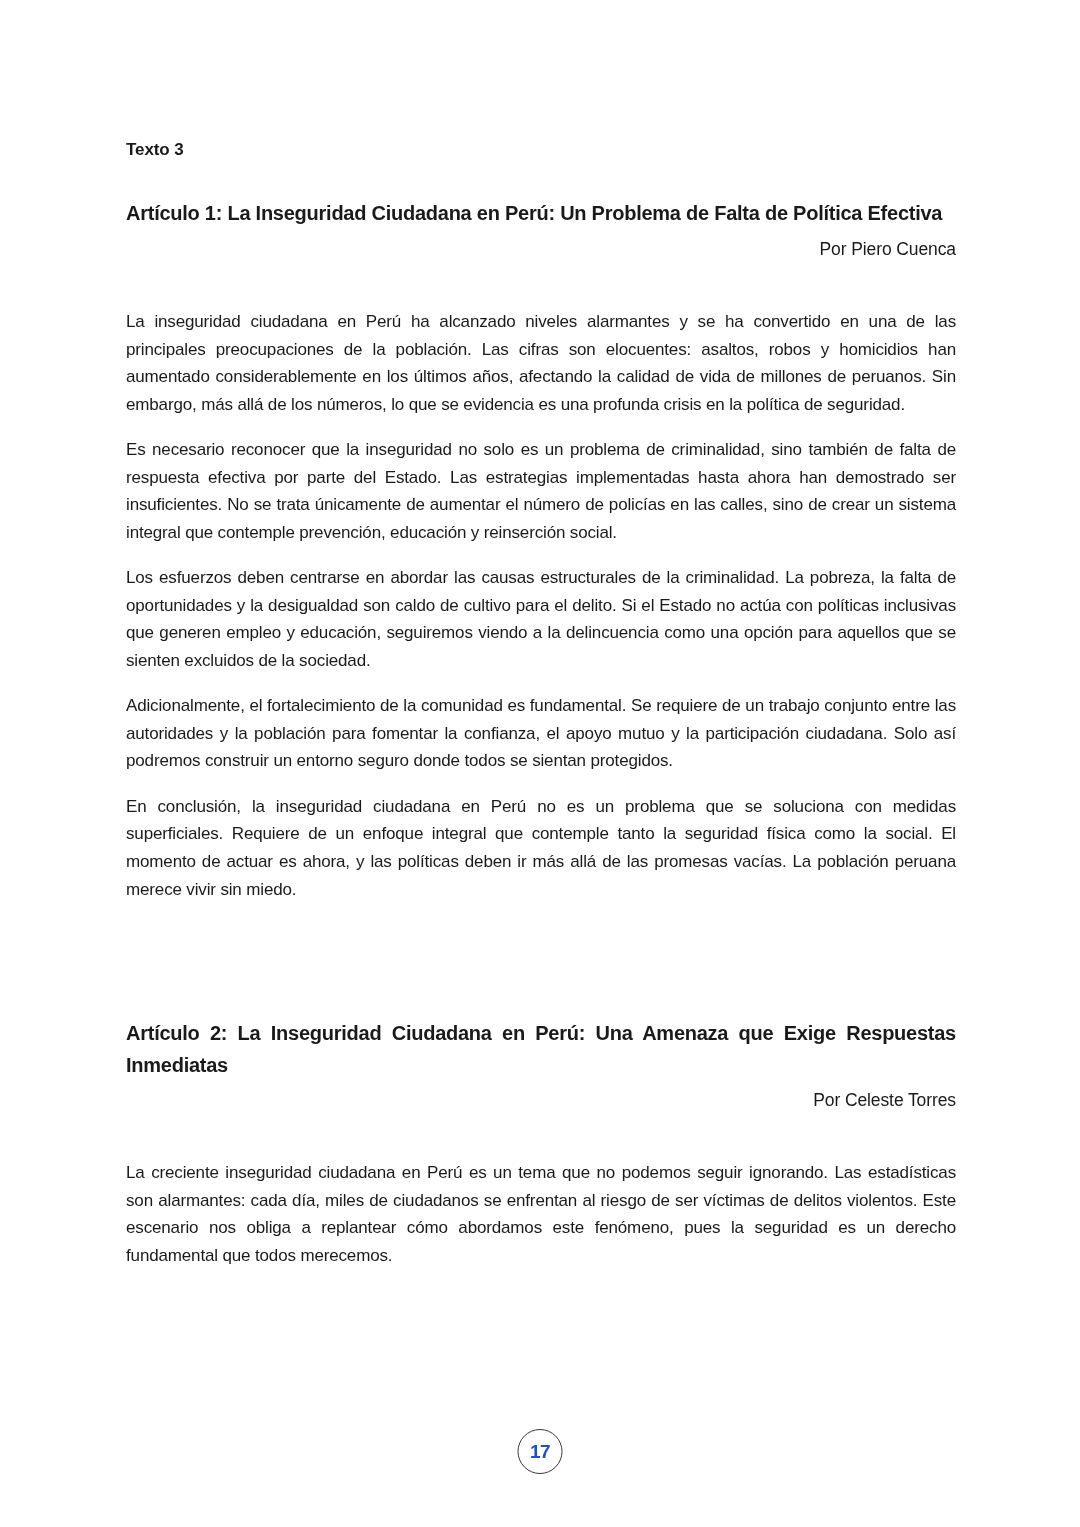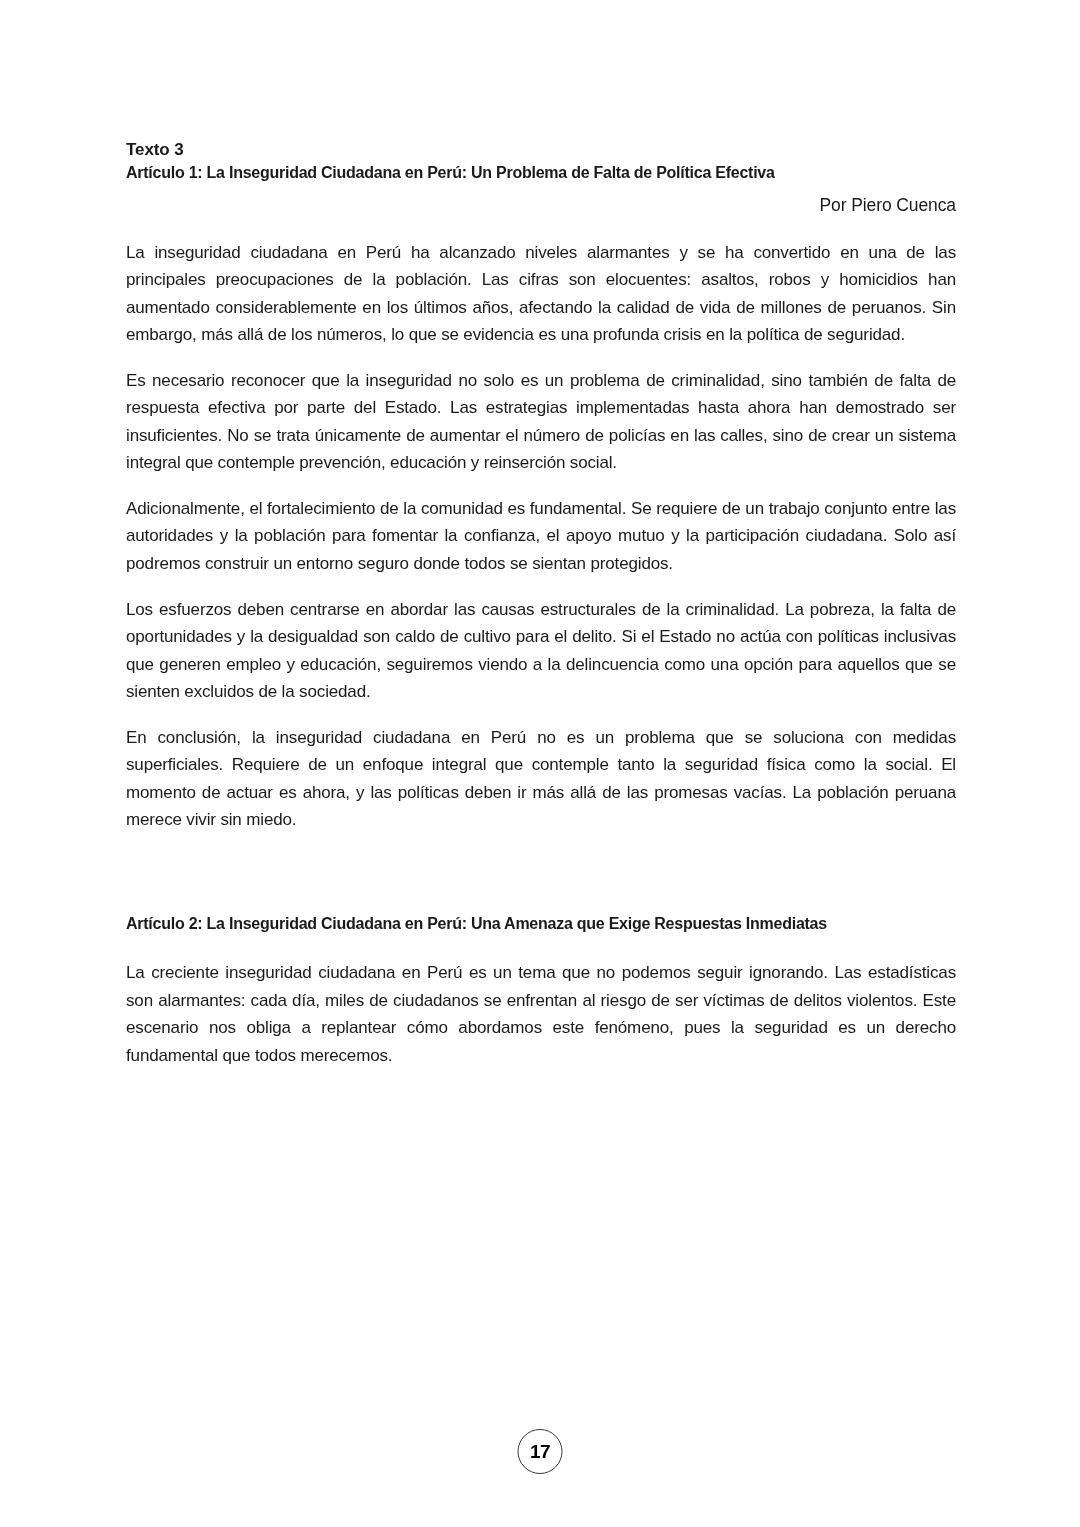--- a/index.html
+++ b/index.html
@@ -43,24 +43,25 @@
     font-size: 17.5px;
     font-weight: bold;
     text-decoration: underline;
     text-underline-offset: 3px;
     margin-top: 22px;
     letter-spacing: -0.1px;
   }
 
   
   .article-heading {
-    font-size: 16px;
+    font-size: 20px;
     font-weight: bold;
     line-height: 1.58;
     letter-spacing: -0.25px;
+    margin-top: 38px;
   }
 
   .article-heading.justified {
     text-align: justify;
     text-justify: inter-word;
   }
 
   
   .byline {
     text-align: right;
@@ -74,21 +75,21 @@
   .para {
     text-align: justify;
     text-justify: inter-word;
     font-size: 17px;
     line-height: 1.62;
     letter-spacing: -0.15px;
     margin-top: 18px;
   }
 
   .para.first {
-    margin-top: 23px;
+    margin-top: 48px;
   }
 
   .gap-large {
     height: 60px;
   }
 
   
   .page-number {
     position: absolute;
     left: 50%;
@@ -96,21 +97,21 @@
     transform: translateX(-50%);
     width: 45px;
     height: 45px;
     border: 1.6px solid #3a3a3a;
     border-radius: 50%;
     display: flex;
     align-items: center;
     justify-content: center;
     font-size: 19px;
     font-weight: bold;
-    color: #000000;
+    color: #1d4ed8;
     box-sizing: border-box;
     letter-spacing: -0.5px;
     text-align: center;
   }
 </style>
 </head>
 <body>
 
 <div class="page">
   <div class="content">
@@ -119,29 +120,30 @@
 
 
     <div class="article-heading">Artículo 1: La Inseguridad Ciudadana en Perú: Un Problema de Falta de Política Efectiva</div>
 
     <div class="byline">Por Piero Cuenca</div>
 
     <p class="para first">La inseguridad ciudadana en Perú ha alcanzado niveles alarmantes y se ha convertido en una de las principales preocupaciones de la población. Las cifras son elocuentes: asaltos, robos y homicidios han aumentado considerablemente en los últimos años, afectando la calidad de vida de millones de peruanos. Sin embargo, más allá de los números, lo que se evidencia es una profunda crisis en la política de seguridad.</p>
 
     <p class="para">Es necesario reconocer que la inseguridad no solo es un problema de criminalidad, sino también de falta de respuesta efectiva por parte del Estado. Las estrategias implementadas hasta ahora han demostrado ser insuficientes. No se trata únicamente de aumentar el número de policías en las calles, sino de crear un sistema integral que contemple prevención, educación y reinserción social.</p>
 
+    <p class="para">Los esfuerzos deben centrarse en abordar las causas estructurales de la criminalidad. La pobreza, la falta de oportunidades y la desigualdad son caldo de cultivo para el delito. Si el Estado no actúa con políticas inclusivas que generen empleo y educación, seguiremos viendo a la delincuencia como una opción para aquellos que se sienten excluidos de la sociedad.</p>
+
     <p class="para">Adicionalmente, el fortalecimiento de la comunidad es fundamental. Se requiere de un trabajo conjunto entre las autoridades y la población para fomentar la confianza, el apoyo mutuo y la participación ciudadana. Solo así podremos construir un entorno seguro donde todos se sientan protegidos.</p>
-
-    <p class="para">Los esfuerzos deben centrarse en abordar las causas estructurales de la criminalidad. La pobreza, la falta de oportunidades y la desigualdad son caldo de cultivo para el delito. Si el Estado no actúa con políticas inclusivas que generen empleo y educación, seguiremos viendo a la delincuencia como una opción para aquellos que se sienten excluidos de la sociedad.</p>
 
     <p class="para">En conclusión, la inseguridad ciudadana en Perú no es un problema que se soluciona con medidas superficiales. Requiere de un enfoque integral que contemple tanto la seguridad física como la social. El momento de actuar es ahora, y las políticas deben ir más allá de las promesas vacías. La población peruana merece vivir sin miedo.</p>
 
     <div class="gap-large"></div>
 
     <div class="article-heading justified">Artículo 2: La Inseguridad Ciudadana en Perú: Una Amenaza que Exige Respuestas Inmediatas</div>
 
+    <div class="byline">Por Celeste Torres</div>
 
     <p class="para first">La creciente inseguridad ciudadana en Perú es un tema que no podemos seguir ignorando. Las estadísticas son alarmantes: cada día, miles de ciudadanos se enfrentan al riesgo de ser víctimas de delitos violentos. Este escenario nos obliga a replantear cómo abordamos este fenómeno, pues la seguridad es un derecho fundamental que todos merecemos.</p>
 
   </div>
 
   <div class="page-number">17</div>
 </div>
 
 </body></html>

